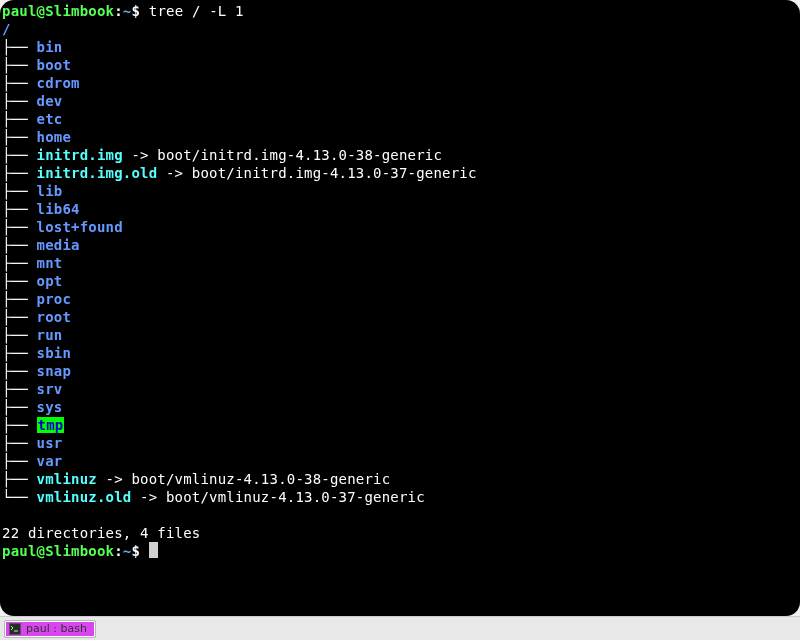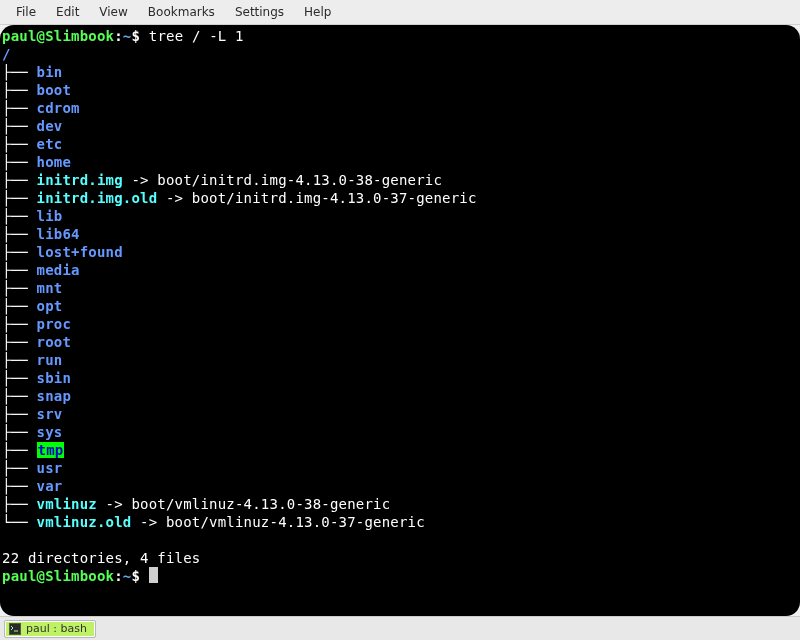--- a/index.html
+++ b/index.html
@@ -51,46 +51,38 @@
     border-top: 1px solid #ccc;
     height: 24px;
     display: flex;
     align-items: center;
     padding: 0 4px;
     font-size: 11px;
     color: #333;
     gap:4px;
   }
   .task-button{
-    background:#bef264;
+    background:#d946ef;
     border:1px solid #b8b8b8;
     border-radius:2px;
     padding:1px 8px 1px 4px;
     display:flex; align-items:center; gap:5px;
     height:18px;
     box-shadow: inset 0 0 0 1px #fff;
   }
   .task-icon{
     width:12px;height:12px;
     display:inline-flex;align-items:center;justify-content:center;
   }
 </style>
 </head>
 <body>
 
 <div class="window">
 
-  <div class="menubar" id="menubar">
-      <div class="menu-item">File</div>
-      <div class="menu-item">Edit</div>
-      <div class="menu-item">View</div>
-      <div class="menu-item">Bookmarks</div>
-      <div class="menu-item">Settings</div>
-      <div class="menu-item">Help</div>
-    </div>
 
   <div class="terminal" id="terminal"><span class="user">paul</span><span class="at">@</span><span class="host">Slimbook</span><span class="colon">:</span><span class="tilde">~</span><span class="dollar">$</span> <span class="cmd">tree / -L 1</span>
 <span class="root">/</span>
 <span class="tree">├── </span><span class="dir">bin</span>
 <span class="tree">├── </span><span class="dir">boot</span>
 <span class="tree">├── </span><span class="dir">cdrom</span>
 <span class="tree">├── </span><span class="dir">dev</span>
 <span class="tree">├── </span><span class="dir">etc</span>
 <span class="tree">├── </span><span class="dir">home</span>
 <span class="tree">├── </span><span class="link">initrd.img</span><span class="arrow"> -&gt; </span><span class="target">boot/initrd.img-4.13.0-38-generic</span>

